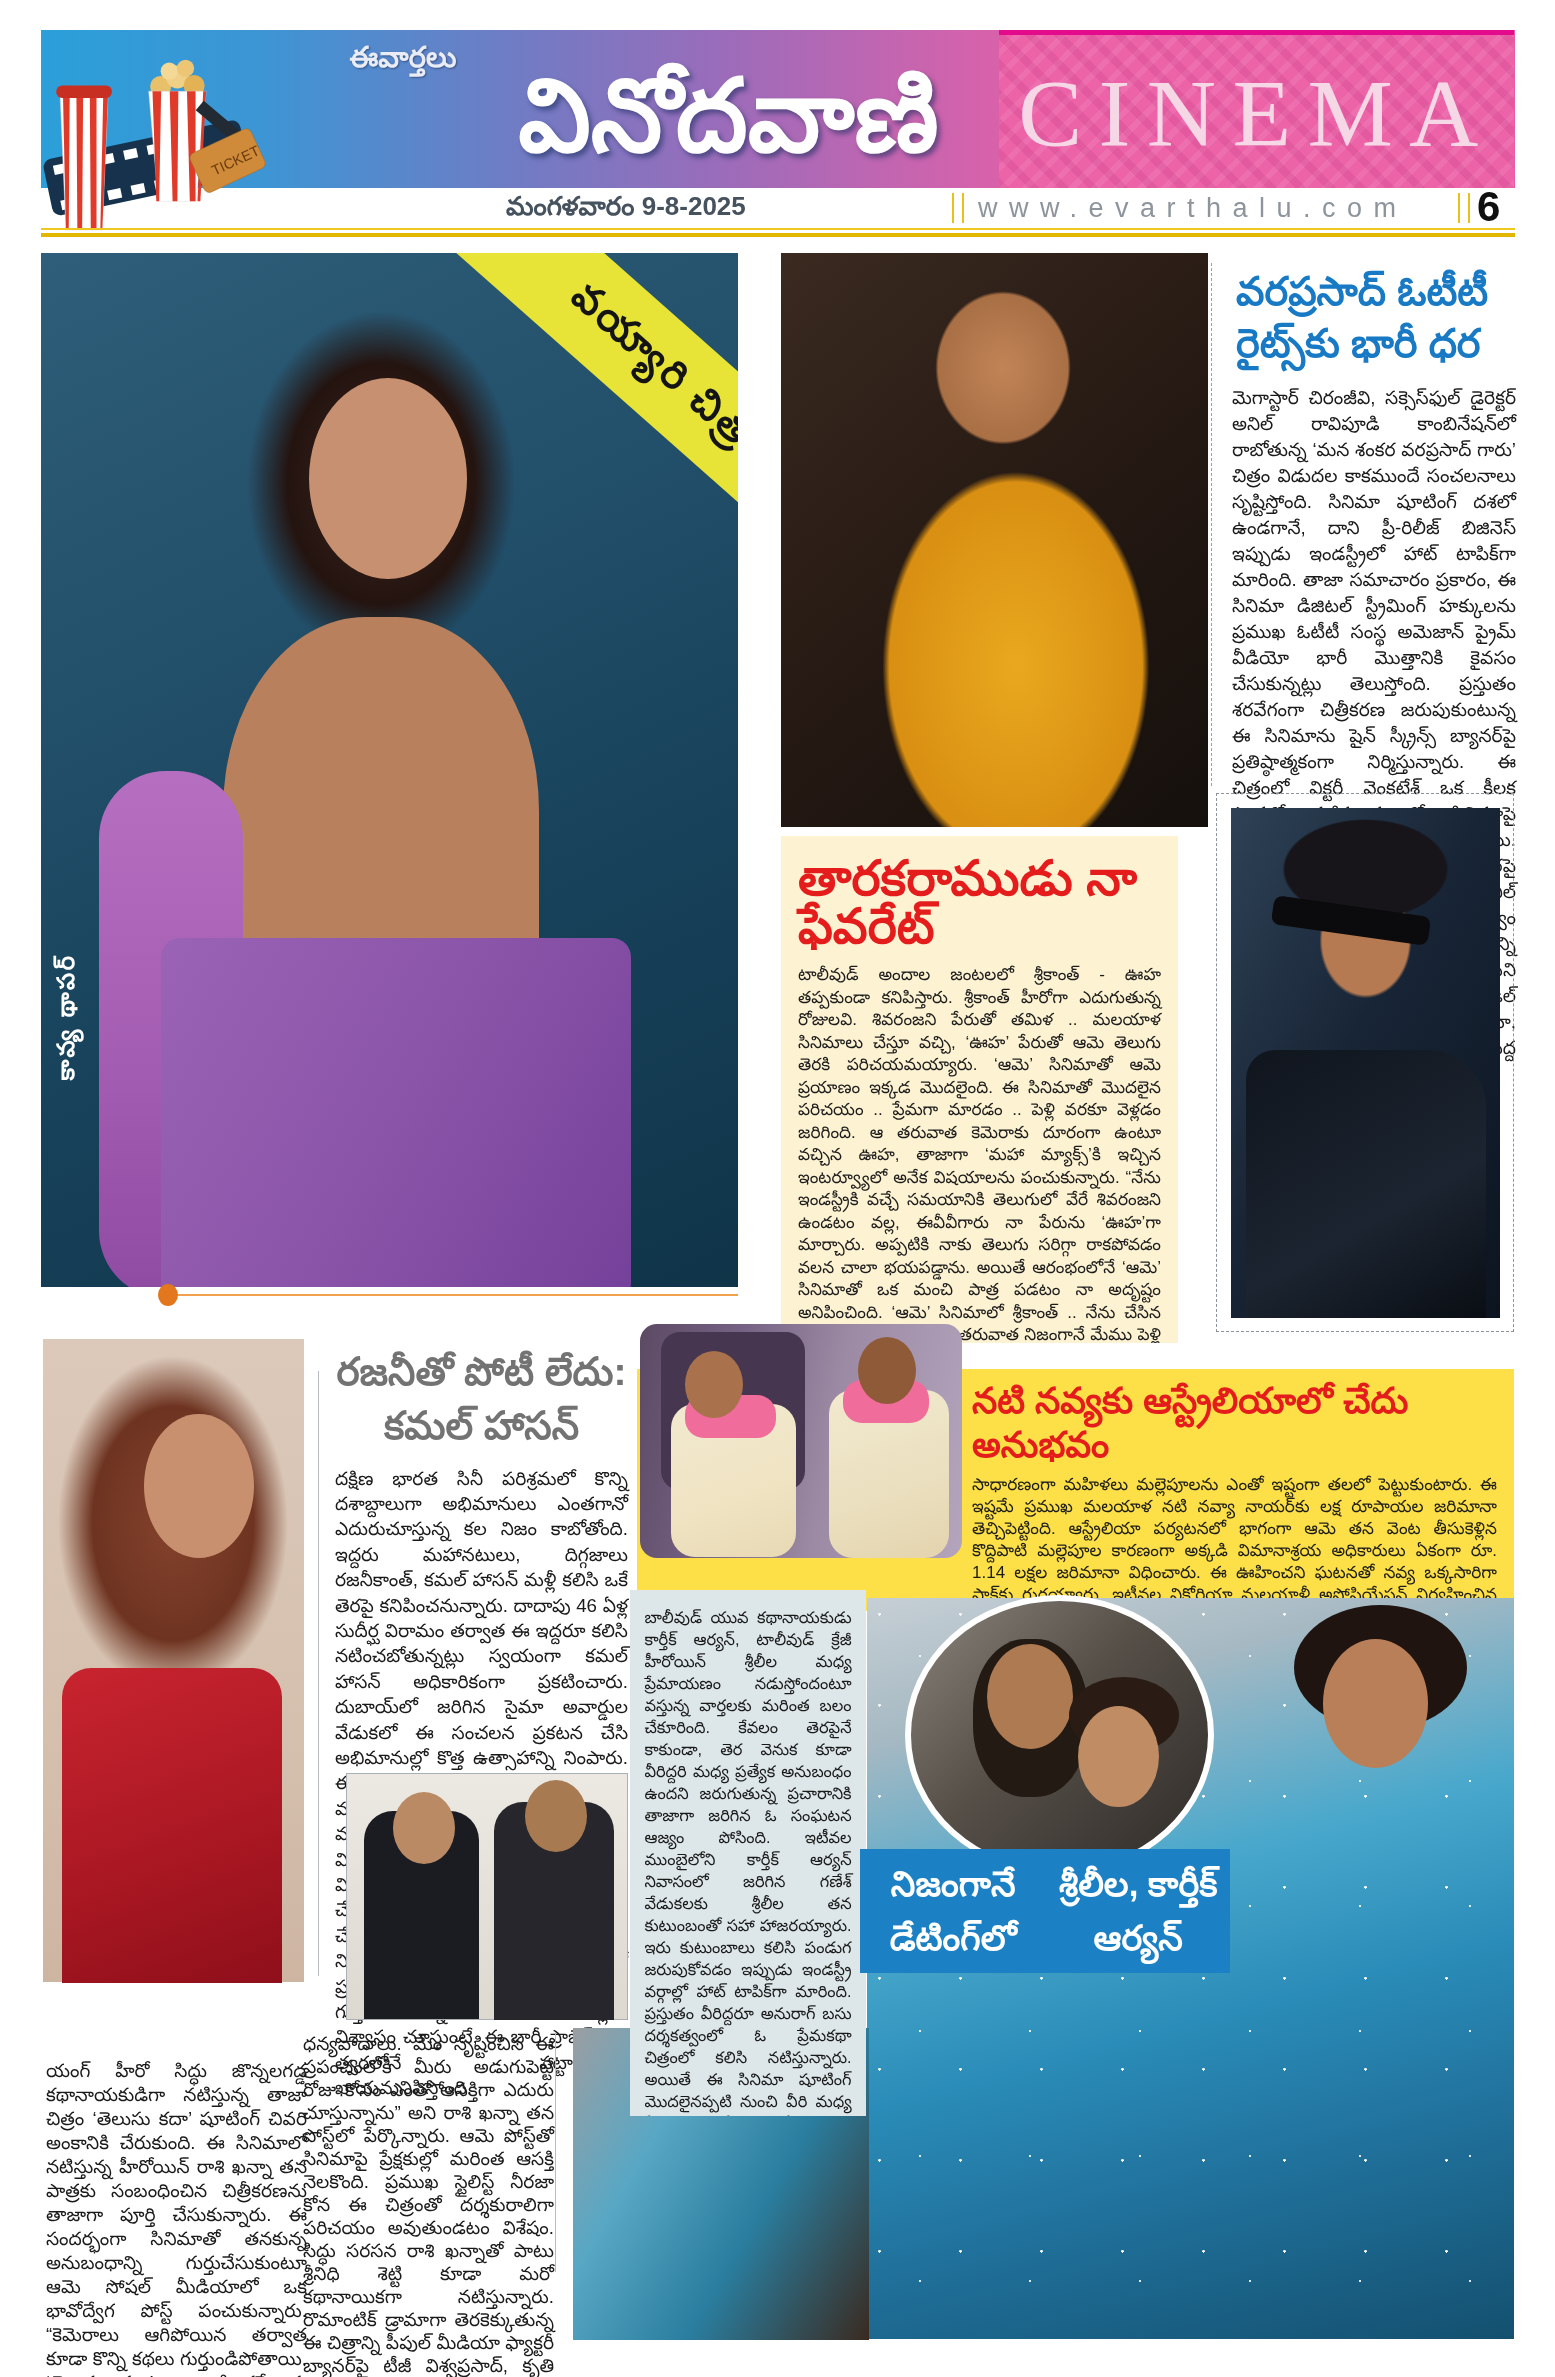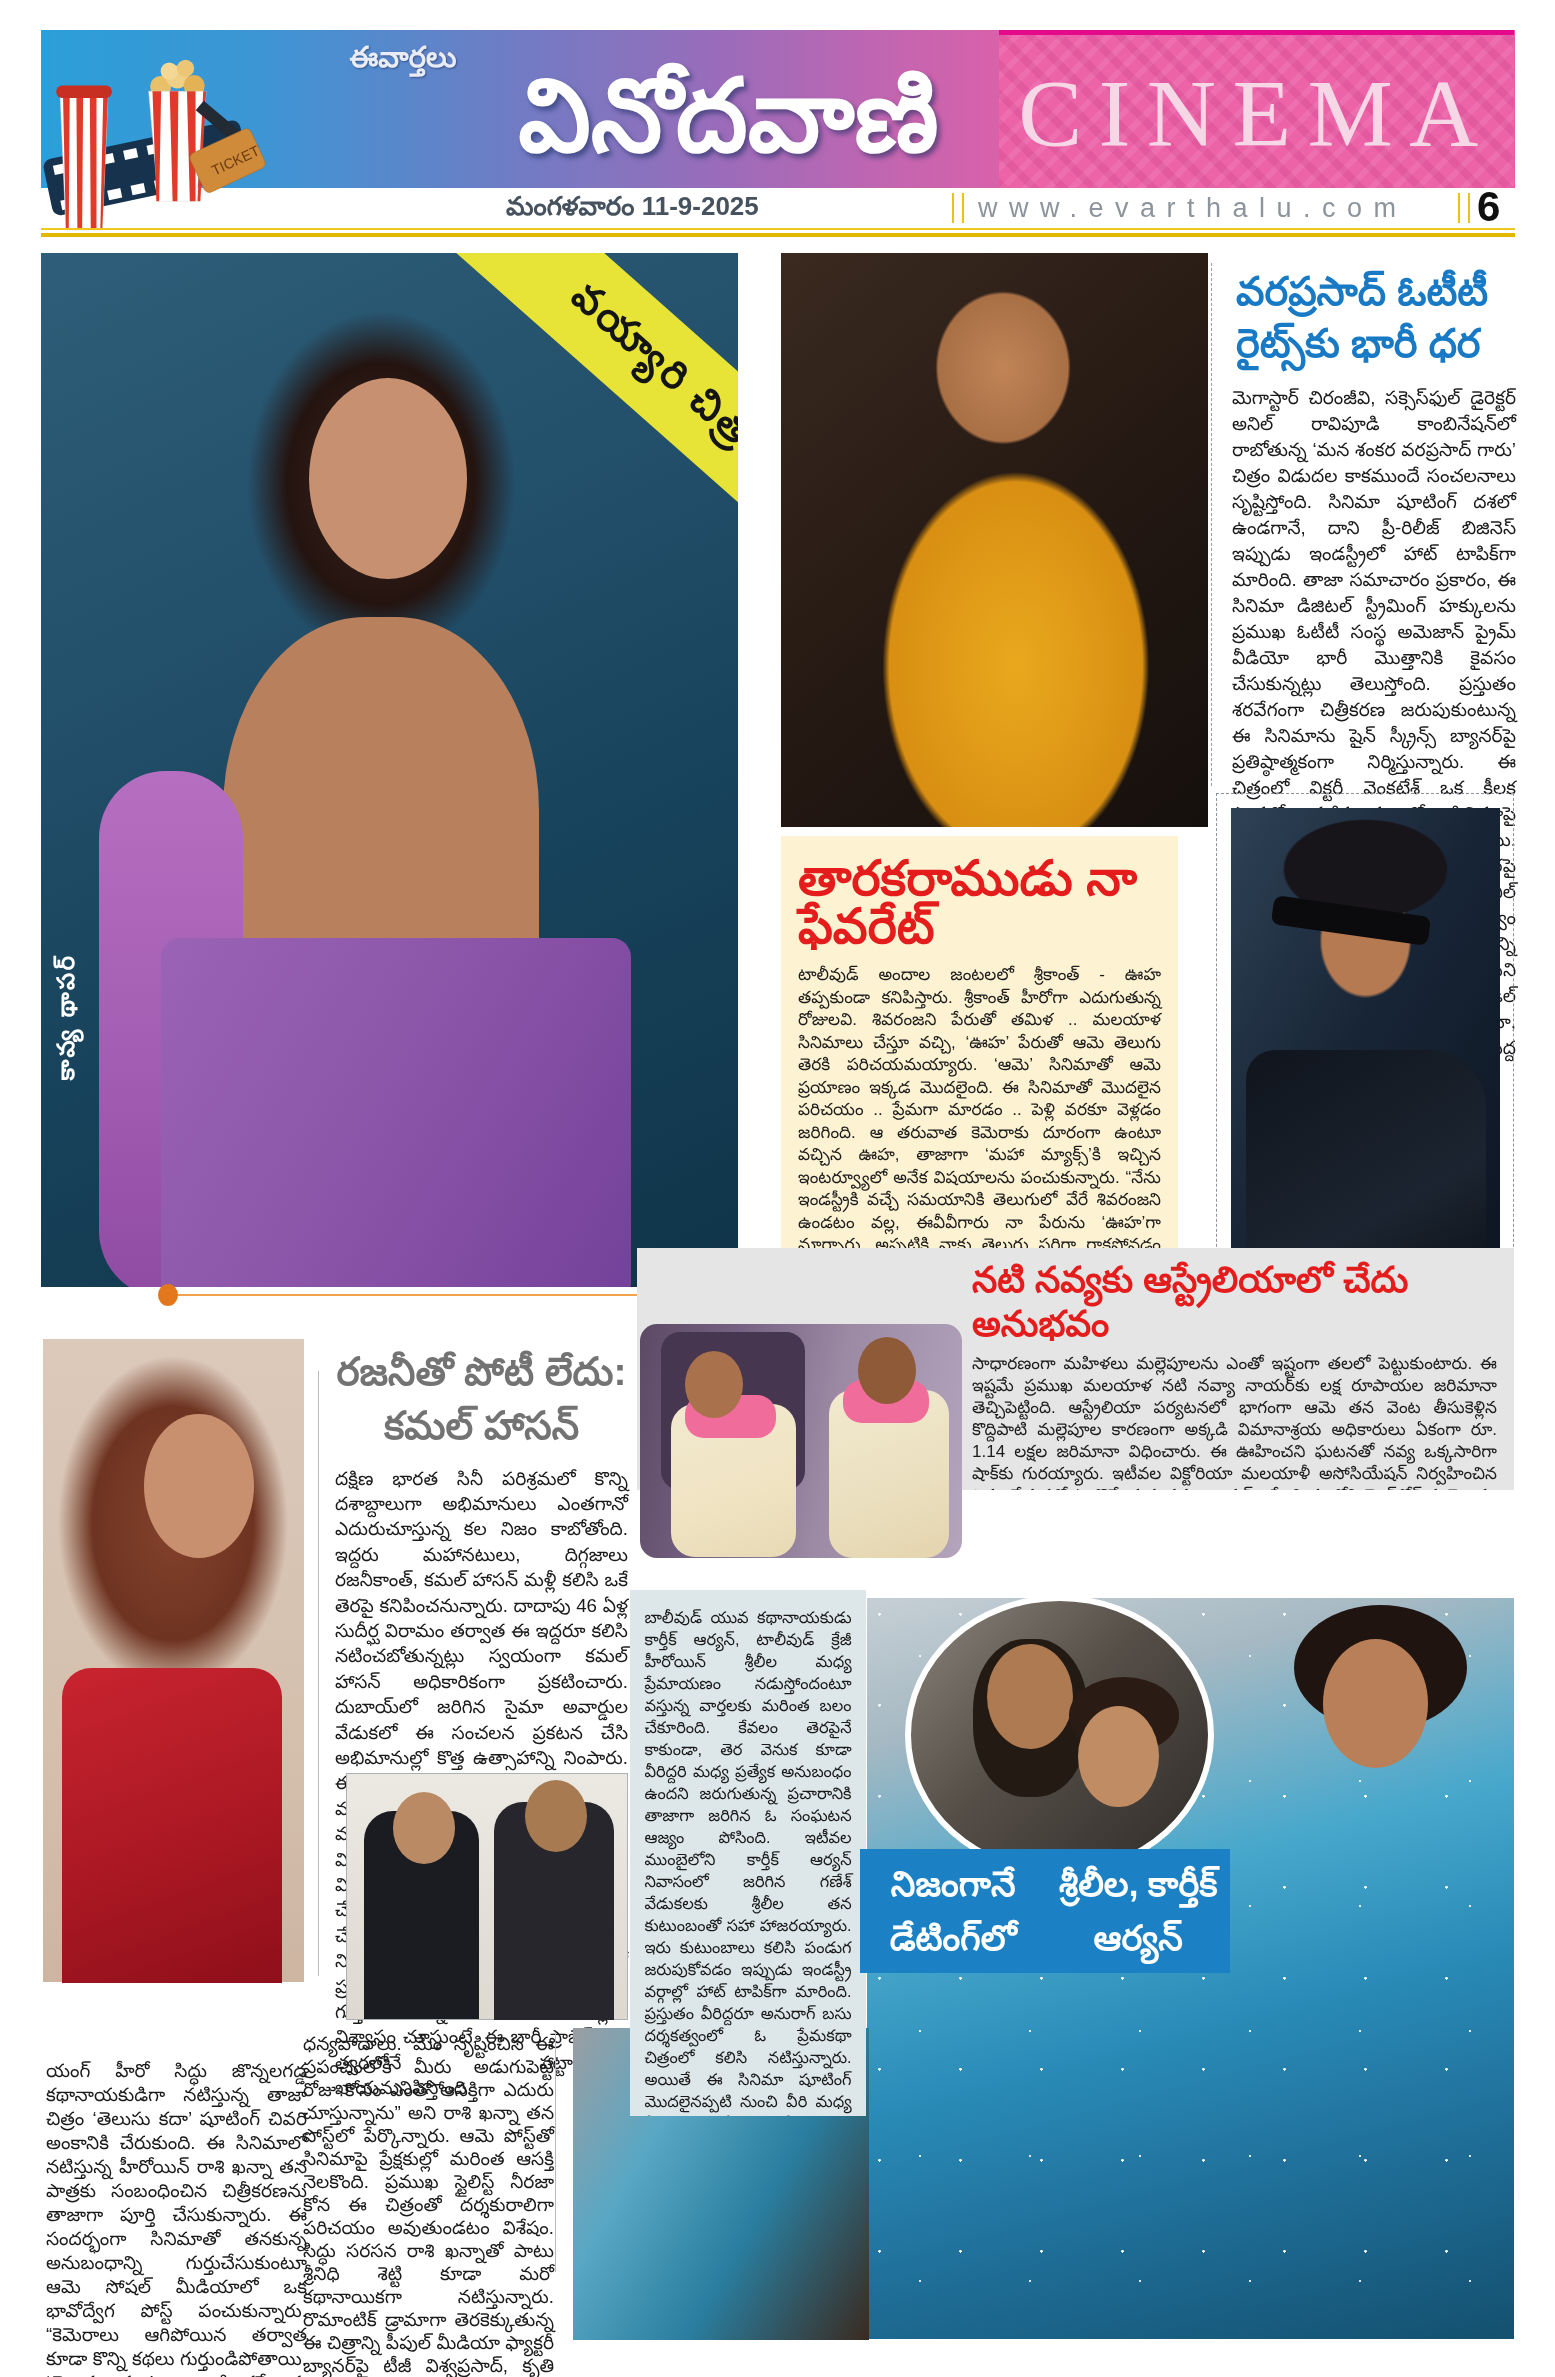--- a/index.html
+++ b/index.html
@@ -85,21 +85,21 @@
   #art-kamal{left:335px;top:1345px;width:293px;}
   #art-kamal h2{margin:0;text-align:center;font-size:39px;line-height:54px;color:#737373;}
   #art-kamal .bd{margin-top:12.5px;font-size:18.7px;line-height:25.4px;color:#1a1a1a;}
   #kamal-photo{left:346px;top:1773px;width:282px;height:247px;box-sizing:border-box;border:1px solid #aab0b6;
     background:linear-gradient(180deg,#ece9e3 0%,#ddd8d0 100%);}
   .km-man1{position:absolute;left:364px;top:1811px;width:115px;height:208px;border-radius:29px 29px 0 0;background:#1b1b22;}
   .km-face1{position:absolute;left:393px;top:1792px;width:62px;height:72px;border-radius:50%;background:#b98a63;}
   .km-man2{position:absolute;left:494px;top:1802px;width:120px;height:218px;border-radius:29px 29px 0 0;background:#26262c;}
   .km-face2{position:absolute;left:525px;top:1780px;width:62px;height:72px;border-radius:50%;background:#a87a52;}
 
-  #navya-box{left:637px;top:1248px;width:877px;height:242px;background:#e5e5e5;box-sizing:border-box;overflow:hidden;}
+  #navya-box{left:637px;top:1369px;width:877px;height:242px;background:#fde047;box-sizing:border-box;overflow:hidden;}
   #navya-inner{margin-left:335px;padding:9.6px 17px 0 0;}
   #navya-inner h2{margin:0 0 7.7px 0;font-size:36px;line-height:44px;color:#e41c1c;}
   #navya-inner .bd{font-size:17px;line-height:22px;color:#1c1c1c;}
   #plane-photo{left:640px;top:1324px;width:322px;height:234px;border-radius:17px;overflow:hidden;
     background:linear-gradient(100deg,#5c4a64 0%,#756183 28%,#9c8aa4 58%,#b4a4bc 100%);}
   .pl-seat{position:absolute;left:661px;top:1332px;width:144px;height:158px;border-radius:19px;background:#463650;}
   .pl-fig1{position:absolute;left:671px;top:1404px;width:125px;height:153px;border-radius:24px;
     background:linear-gradient(160deg,#f2e9cf 0%,#efe3c2 60%,#e8d9b4 100%);}
   .pl-pink1{position:absolute;left:685px;top:1395px;width:91px;height:43px;border-radius:19px;background:#f06c9a;}
   .pl-face1{position:absolute;left:685px;top:1351px;width:58px;height:67px;border-radius:50%;background:#a9714c;}
@@ -193,21 +193,21 @@
 
       <rect x="340" y="150" width="150" height="26" transform="rotate(40 340 150)" fill="#222a33"></rect>
       <rect x="320" y="230" width="140" height="90" rx="12" transform="rotate(-25 390 275)" fill="#cf8a3a" stroke="#a96a22"></rect>
       <text x="352" y="292" transform="rotate(-25 390 275)" font-size="30" fill="#6b3c0e" font-family="Liberation Sans, sans-serif">TICKET</text>
     </svg>
   </div>
 
   <div class="abs" id="masthead-logo"><span>ఈవార్తలు</span></div>
   <div class="abs" id="masthead-title"><span>వినోదవాణి</span></div>
   <div class="abs" id="cinema-word"><span>CINEMA</span></div>
-  <div class="abs" id="date-line"><span>మంగళవారం 11-9-2025</span></div>
+  <div class="abs" id="date-line"><span>మంగళవారం 9-8-2025</span></div>
   <div class="abs gold-bars" style="left:952px;top:193px;"></div>
   <div class="abs" id="url-line"><span>www.evarthalu.com</span></div>
   <div class="abs gold-bars" style="left:1458px;top:193px;"></div>
   <div class="abs" id="page-num"><span>6</span></div>
   <div class="abs" id="gold-rule-1"></div>
   <div class="abs" id="gold-rule-2"></div>
 
   <div class="abs" id="lead-photo">
     <div class="lp-hair"></div>
     <div class="lp-face"></div>

